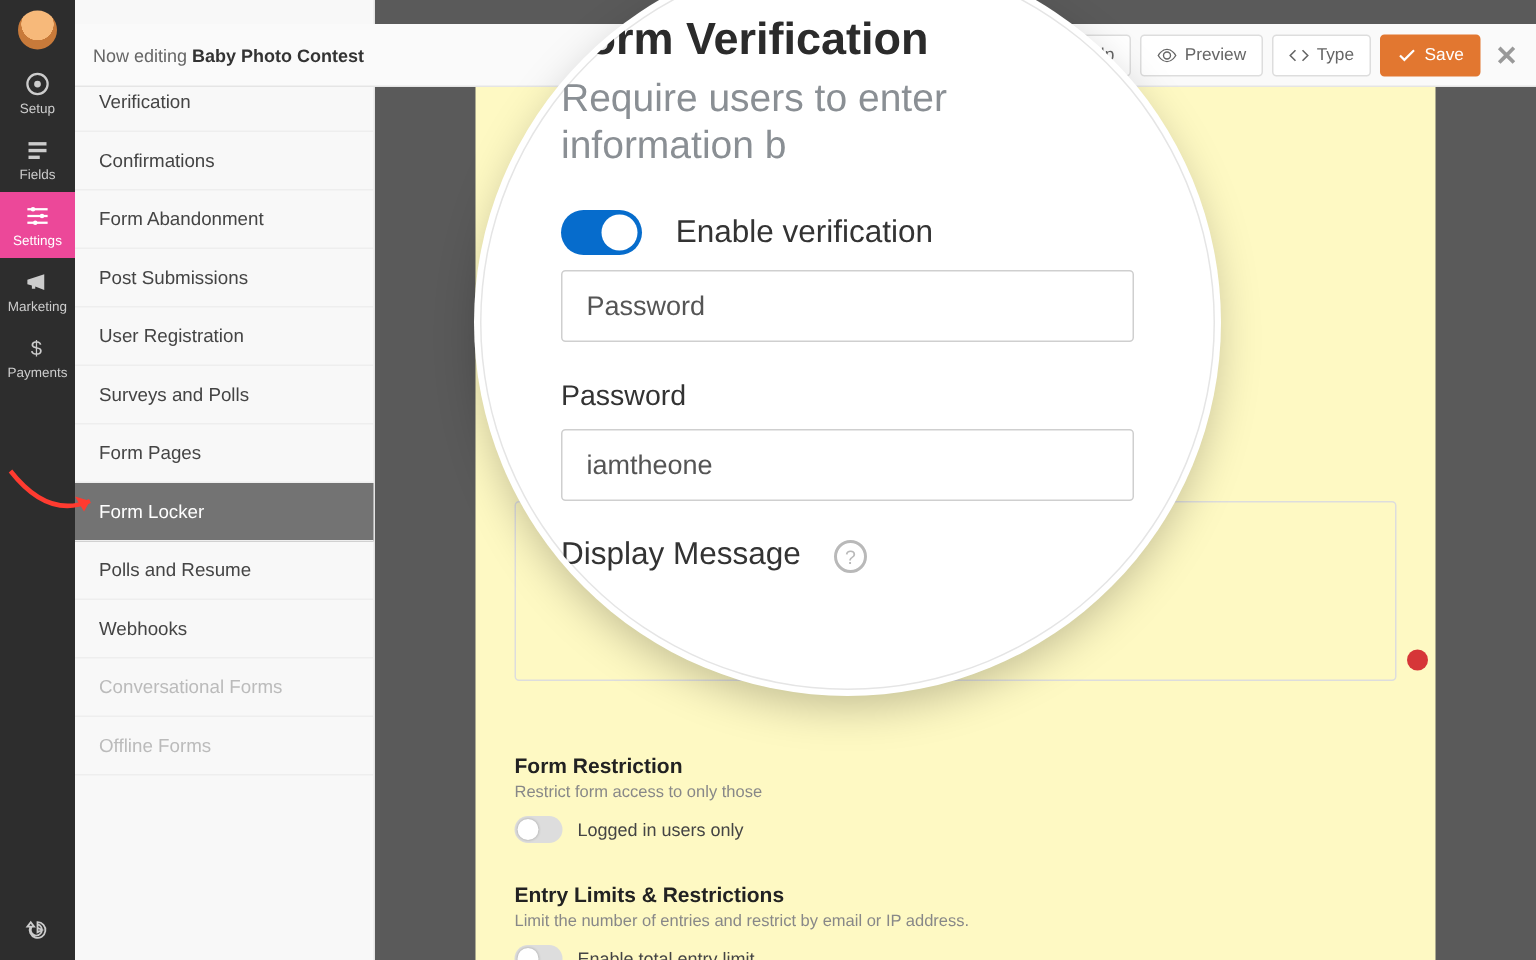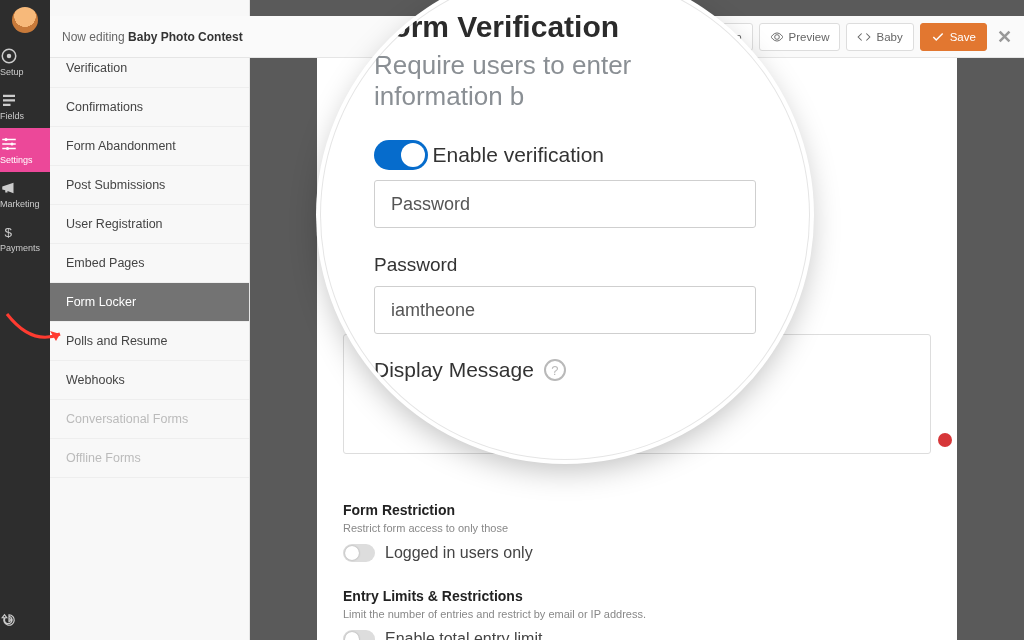--- a/index.html
+++ b/index.html
@@ -1,21 +1,21 @@
 <!DOCTYPE html>
 <html><head>
 <meta charset="utf-8">
 <style>
   * { box-sizing: border-box; margin: 0; padding: 0; font-family: -apple-system, BlinkMacSystemFont, "Segoe UI", Helvetica, Arial, sans-serif; }
   body { width: 1024px; height: 640px; overflow: hidden; background: #fff; position: relative; }
   .app { display: flex; height: 640px; }
 
   
   .iconrail { width: 50px; background: #2d2d2d; display: flex; flex-direction: column; align-items: center; }
-  .ir-item { width: 50px; height: 44px; display:flex; flex-direction:column; align-items:flex-start; justify-content:center; color:#ccc; font-size:9px; cursor:pointer; }
+  .ir-item { width: 50px; height: 44px; display:flex; flex-direction:column; align-items:center; justify-content:center; color:#ccc; font-size:9px; cursor:pointer; }
   .ir-item.active { background:#ec4899; color:#fff; }
   .ir-item svg { width:18px; height:18px; margin-bottom:2px; fill:currentColor; }
   .ir-spacer { flex:1; }
   .ir-logo { width:50px; height:40px; display:flex; align-items:center; justify-content:center; }
   .ir-logo div { width:26px;height:26px;border-radius:50%;background: radial-gradient(circle at 50% 35%,#f7b97a 0 50%,#c87a3a 51% 100%); }
 
   
   .sidebar { width:200px; background:#f8f8f8; border-right:1px solid #e5e5e5; padding-top:10px; }
   .sidebar .sb-item { padding:12px 16px; font-size:12.5px; color:#444; cursor:pointer; border-bottom:1px solid #eee; position:relative; }
   .sidebar .sb-item.disabled { color:#bbb; }
@@ -26,43 +26,43 @@
   .topbar { position:absolute; top:16px; left:50px; right:0; height:42px; background:#fafafa; border-bottom:1px solid #e5e5e5; display:flex; align-items:center; padding:4px 12px; font-size:12px; }
   .topbar .editing{ color:#666; }
   .topbar .editing b{ color:#333; font-weight:600;}
   .topbar .spacer{flex:1;}
   .topbar .tbtn{ border:1px solid #ddd; padding:6px 10px; margin-left:6px; border-radius:3px; color:#666; background:#fff; display:inline-flex; align-items:center; gap:5px; cursor:pointer; font-size:11.5px;}
   .topbar .tbtn.save{ background:#e27730; border-color:#e27730; color:#fff; }
   .topbar .closex{ margin-left:10px; color:#999; font-size:18px; cursor:pointer; font-weight:bold;}
 
   
   .main { flex:1; background:#5a5a5a; position:relative; padding-top:42px; display:flex; justify-content:center; }
-  .paper { width:640px; background:#ffffff; margin-top:10px; padding:22px 26px; position:relative; }
+  .paper { width:640px; background:#fef9c3; margin-top:10px; padding:22px 26px; position:relative; }
   .paper h3{ font-size:14px; font-weight:700; color:#222; margin-top:8px;}
   .paper .sub{ font-size:11px; color:#888; margin:4px 0 10px 0;}
-  .row{ display:flex; align-items:center; gap:10px; margin:4px 0; font-size:16px; color:#444;}
+  .row{ display:flex; align-items:center; gap:10px; margin:4px 0; font-size:12px; color:#444;}
   .toggle{ width:32px; height:18px; border-radius:10px; background:#ddd; position:relative; }
   .toggle::after{ content:""; width:14px;height:14px;border-radius:50%;background:#fff;position:absolute;top:2px;left:2px; box-shadow:0 0 2px rgba(0,0,0,.3);}
   .textarea{ width:100%; height:120px; border:1px solid #ddd; border-radius:3px; resize:both; }
   .badge{ width:14px;height:14px;border-radius:50%;background:#d63638; display:inline-block;}
 
   
   .arrow{ position:absolute; left:2px; top:306px; pointer-events:none; }
 
   
   .lens{ position:absolute; top:-30px; left:320px; width:490px; height:490px; border-radius:50%; background:#fff; box-shadow:0 0 0 4px #fff, 0 10px 30px rgba(0,0,0,.25), inset 0 0 0 1px #e5e5e5; overflow:hidden; padding:40px 54px;}
   .lens h1{ font-size:30px; font-weight:700; color:#2b2b2b;}
   .lens .lead{ font-size:26px; color:#8a8f94; margin-top:6px;}
   .lens .sect{ margin-top:28px;}
   .lens .toggle-big{ width:54px; height:30px; border-radius:16px; background:#066ccc; position:relative; display:inline-block; vertical-align:middle;}
   .lens .toggle-big::after{content:"";width:24px;height:24px;border-radius:50%;background:#fff;position:absolute;top:3px;right:3px;}
-  .lens .tlabel{ font-size:21px; color:#333; vertical-align:middle;text-align:right;}
+  .lens .tlabel{ font-size:21px; color:#333; margin-left:18px; vertical-align:middle;text-align:right;}
   .lens .flabel{ font-size:19px; color:#333; margin-top:26px;}
   .lens .finput{ width:100%; margin-top:10px; height:48px; border:1px solid #cfcfcf; border-radius:3px; padding:0 16px; font-size:18px; color:#555; background:#fff;}
-  .lens .dmsg{ font-size:21px; color:#333; margin-top:24px; display:flex; align-items:center; gap:10px;}
+  .lens .dmsg{ font-size:21px; color:#333; margin-top:24px; display:flex; align-items:flex-end; gap:22px;}
   .qmark{ width:22px;height:22px;border-radius:50%;border:2px solid #b9b9b9;color:#b9b9b9;display:inline-flex;align-items:center;justify-content:center;font-size:13px;}
 
   .ico{width:14px;height:14px;fill:currentColor;}
 </style>
 </head>
 <body>
 
 <div class="app">
 
   <div class="iconrail">
@@ -115,21 +115,22 @@
     </div>
   </div>
 
   <div class="sidebar">
     <div class="sb-item has-caret"><span>General</span></div>
     <div class="sb-item"><span>Verification</span></div>
     <div class="sb-item"><span>Confirmations</span></div>
     <div class="sb-item"><span>Form Abandonment</span></div>
     <div class="sb-item"><span>Post Submissions</span></div>
     <div class="sb-item"><span>User Registration</span></div>
-    <div class="sb-item"><span>Embed Pages</span></div>
+    <div class="sb-item"><span>Surveys and Polls</span></div>
+    <div class="sb-item"><span>Form Pages</span></div>
     <div class="sb-item selected"><span>Form Locker</span></div>
     <div class="sb-item"><span>Polls and Resume</span></div>
     <div class="sb-item"><span>Webhooks</span></div>
     <div class="sb-item disabled"><span>Conversational Forms</span></div>
     <div class="sb-item disabled"><span>Offline Forms</span></div>
   </div>
 
   <div class="main">
     <div class="paper">
       <div style="height:260px"></div>
@@ -175,21 +176,21 @@
   <span class="tbtn">
     <svg class="ico" viewBox="0 0 24 24">
         <path d="M12 5C6 5 2 12 2 12s4 7 10 7 10-7 10-7-4-7-10-7zm0 11a4 4 0 1 1 0-8 4 4 0 0 1 0 8z" fill="none" stroke="currentColor" stroke-width="1.6"></path>
       </svg>
     <span>Preview</span>
   </span>
   <span class="tbtn">
     <svg class="ico" viewBox="0 0 24 24">
         <path d="M8 6l-6 6 6 6M16 6l6 6-6 6" fill="none" stroke="currentColor" stroke-width="1.8"></path>
       </svg>
-    <span>Baby</span>
+    <span>Type</span>
   </span>
   <span class="tbtn save">
     <svg class="ico" viewBox="0 0 24 24">
         <path d="M4 12l5 5L20 6" fill="none" stroke="#fff" stroke-width="2.5"></path>
       </svg>
     <span>Save</span>
   </span>
   <span class="closex">✕</span>
 </div>
 

